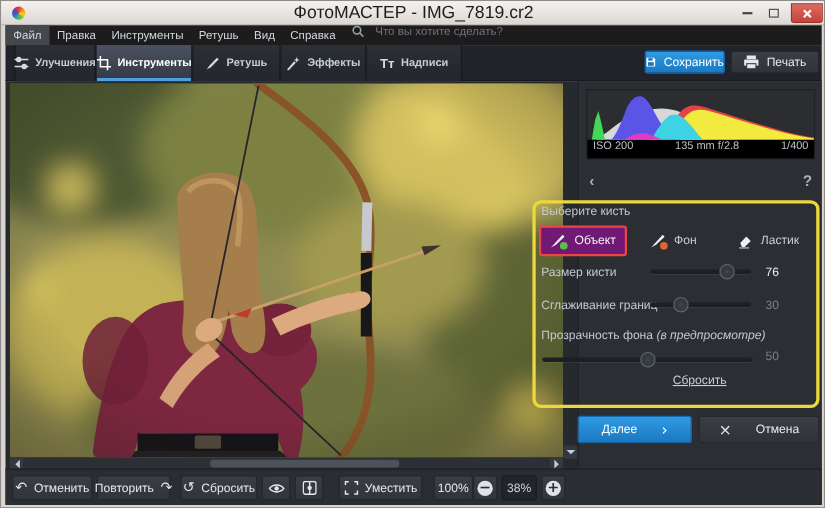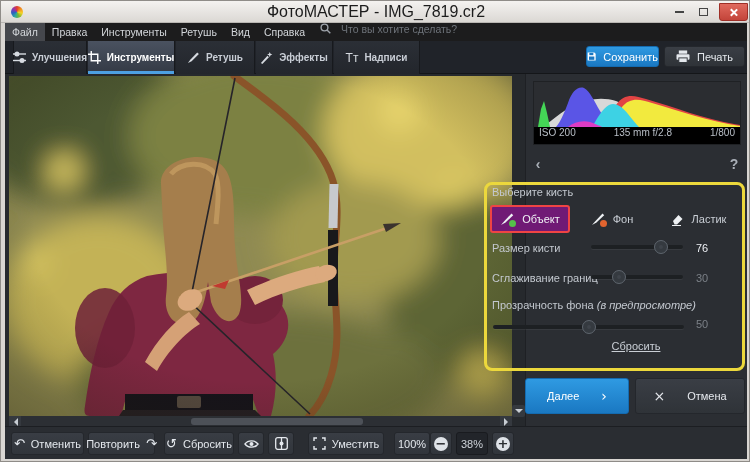--- a/index.html
+++ b/index.html
@@ -82,21 +82,21 @@
   .slider{height:12px}
   .slider .track{position:absolute;left:0;right:0;top:4px;height:4px;background:#1d2023;border-radius:2px;box-shadow:0 1px 0 rgba(255,255,255,.06)}
   .slider .thumb{position:absolute;top:-1px;width:14px;height:14px;margin-left:-7px;border-radius:50%;
         background:#3f444b;border:1px solid #5d646c;box-shadow:inset 0 0 0 4px #353a40}
   .slider-value{width:26px;font-size:11px;color:#eef1f5}
   .slider-value.dim{color:#7b8087}
   #reset-link{left:524px;top:339px;width:222px;text-align:center;color:#c9ced5;text-decoration:underline;font-size:11px}
 
   #highlight-box{left:483px;top:181px;width:261px;height:189px;border:3px solid #ecd83c;border-radius:8px;pointer-events:none;z-index:40}
 
-  .bottom-btn{height:36px;border-radius:3px;display:flex;align-items:center;justify-content:center;gap:22px;font-size:11px}
+  .bottom-btn{height:25px;border-radius:3px;display:flex;align-items:center;justify-content:center;gap:22px;font-size:11px}
   #next-btn{left:524px;top:377px;width:104px;background:linear-gradient(#2f9ae2,#1a78c2);border:1px solid #146bb0;color:#fff}
   #cancel-btn{left:634px;top:377px;width:110px;background:linear-gradient(#3a3e45,#2f3338);border:1px solid #24272c;color:#e6e9ee}
 
   
   #toolbar{left:4px;top:425px;width:742px;height:33px;background:#2a2d32;border-top:1px solid #1c1e22}
   .tbtn{position:absolute;top:5px;height:23px;background:linear-gradient(#393d44,#31353b);border:1px solid #24272c;border-radius:3px;
         display:flex;align-items:center;justify-content:center;gap:6px;color:#e4e8ed;font-size:11px}
   .tbtn .glyph{font-size:13px;line-height:1}
   #zoom-box{position:absolute;top:5px;left:451px;width:32px;height:23px;background:#22252a;border:1px solid #191b1f;border-radius:3px;
         display:flex;align-items:center;justify-content:center;color:#ced3d9;font-size:11px}
@@ -170,21 +170,21 @@
     <div class="tab" style="left:251px;width:77px">
       <svg width="13" height="13" viewBox="0 0 14 14">
           <g fill="#d7dbe1">
             <path d="M1,13 L8,5 L9.6,6.6 L2.5,14 Z"></path>
             <path d="M10.5,1 l0.8,2 2,0.8 -2,0.8 -0.8,2 -0.8,-2 -2,-0.8 2,-0.8 Z"></path>
           </g>
         </svg>
       <span>Эффекты</span>
     </div>
     <div class="tab" style="left:329px;width:86px">
-      <span style="font-weight:normal;font-size:12px;color:#d7dbe1">Tт</span>
+      <span style="font-weight:bold;font-size:12px;color:#d7dbe1">Tт</span>
       <span>Надписи</span>
     </div>
   </div>
 
   <div class="abs action-btn" id="save-btn">
     <svg width="13" height="13" viewBox="0 0 14 14">
         <path d="M1,1 H11 L13,3 V13 H1 Z" fill="#fff"></path>
         <rect x="3.5" y="1.5" width="6" height="3.5" fill="#1a78c2"></rect>
         <rect x="3" y="7" width="8" height="5" fill="#1a78c2"></rect>
       </svg>
@@ -280,21 +280,21 @@
       <path d="M78,45 L82,23 C90,11 100,13 112,17 C140,25 170,37 200,42 L206,43 L206,45 Z" fill="#e24444"></path>
       <path d="M84,45 L88,25 C96,15 106,17 118,21 C145,29 175,39 206,44 L206,45 Z" fill="#f2ea3e"></path>
       <path d="M22,45 C27,39 30,31 34,21 C38,9 44,4 50,6 C56,9 60,19 66,29 C70,35 74,41 78,45 Z" fill="#5a55e6"></path>
       <path d="M58,45 C63,37 68,27 75,23 C82,20 88,25 94,32 C98,37 102,42 105,45 Z" fill="#3dd2e4"></path>
       <path d="M34,45 C40,40 48,38 56,40 C62,42 66,44 68,45 Z" fill="#de3cc4"></path>
       <path d="M4,45 L7,27 L10,19 L13,31 L16,45 Z" fill="#44d656"></path>
     </svg>
     <div id="hist-caption">
       <span>ISO 200</span>
       <span>135 mm f/2.8</span>
-      <span>1/800</span>
+      <span>1/400</span>
     </div>
   </div>
 
   <div class="abs hdr-btn" id="hdr-back">‹</div>
   <div class="abs hdr-btn" id="hdr-help">?</div>
 
   <div class="abs panel-label" style="left:491px;top:185px">Выберите кисть</div>
 
   <div class="abs brush-btn selected" style="left:489px;top:204px;width:80px">
     <span class="brush-icon">

